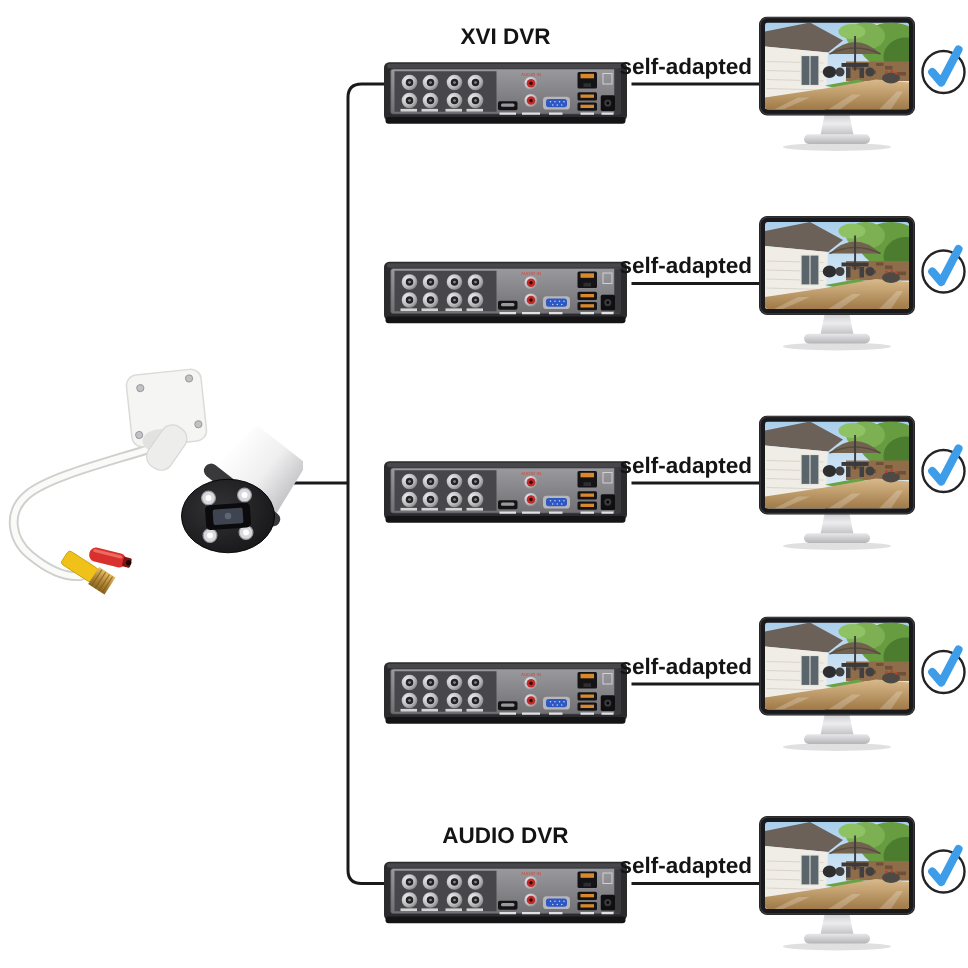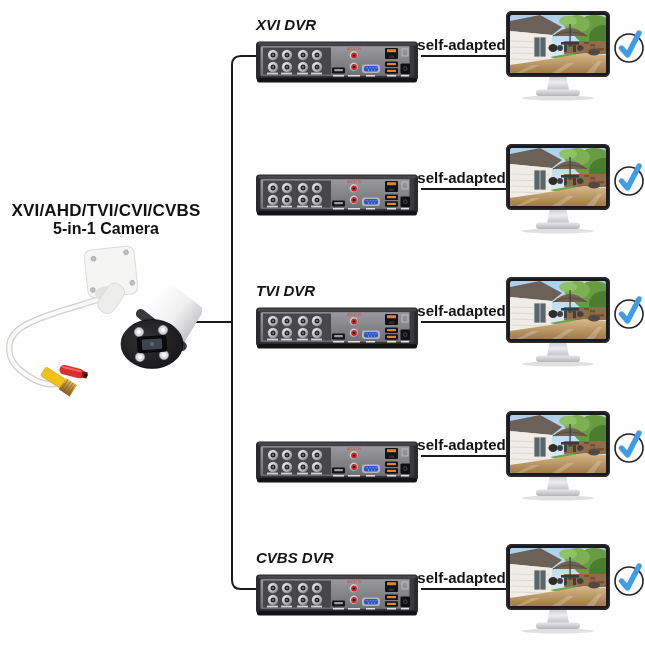--- a/index.html
+++ b/index.html
@@ -4,24 +4,24 @@
 <style>
   html,body{margin:0;padding:0;background:#fff;}
   .canvas{position:relative;width:645px;height:645px;background:#fff;overflow:hidden;
           font-family:"Liberation Sans",sans-serif;color:#111;}
   .lines-svg{position:absolute;left:0;top:0;width:645px;height:645px;pointer-events:none;}
   .title-block{position:absolute;left:0;top:201px;width:212px;text-align:center;line-height:1.12;}
   .title-l1{font-size:17px;font-weight:700;letter-spacing:.2px;}
   .title-l2{font-size:16px;font-weight:700;}
   .camera-svg{position:absolute;left:2px;top:238px;width:200px;height:170px;}
   .row{position:absolute;left:0;width:645px;height:136px;}
-  .dvr-label{position:absolute;left:256px;top:16px;width:162px;
-             font-size:15px;font-weight:700;color:#141414;font-style:italic;}
+  .dvr-label{position:absolute;left:256px;top:16px;width:162px;text-align:center;
+             font-size:15px;font-weight:700;color:#141414;}
   .dvr-svg{position:absolute;left:256px;top:40px;width:162px;height:44px;}
-  .adapted-label{position:absolute;left:413px;top:36px;width:97px;text-align:center;
+  .adapted-label{position:absolute;left:413px;top:36px;width:97px;text-align:left;
                  font-size:15px;font-weight:700;color:#141414;}
   .adapted-line{position:absolute;left:421px;top:55px;width:85px;height:2px;background:#1a1a1a;}
   .monitor-svg{position:absolute;left:506px;top:11px;width:104px;height:90px;}
   .check-svg{position:absolute;left:612px;top:26px;width:34px;height:38px;}
 </style>
 </head>
 <body>
 
 <div class="canvas">
 
@@ -227,24 +227,20 @@
         <path d="M9.5,22 L15.5,29 L27,7" fill="none" stroke="#3e9de8" stroke-width="5.4" stroke-linecap="round" stroke-linejoin="round"></path>
       </symbol>
     </defs>
   </svg>
 
   <svg class="lines-svg" viewBox="0 0 645 645">
     <path d="M258,56 H241 Q232,56 232,65 V580 Q232,589 241,589 H258" fill="none" stroke="#1a1a1a" stroke-width="2"></path>
     <path d="M150,322 H232" fill="none" stroke="#1a1a1a" stroke-width="2"></path>
   </svg>
 
-  <div class="title-block">
-    <div class="title-l1">XVI/AHD/TVI/CVI/CVBS</div>
-    <div class="title-l2">5-in-1 Camera</div>
-  </div>
 
   <svg class="camera-svg" viewBox="0 0 200 170">
 
     <path d="M95,62 C70,70 30,80 16,92 C2,104 6,122 18,132 C30,142 42,147 52,146" fill="none" stroke="#cfcfcd" stroke-width="6.5" stroke-linecap="round"></path>
     <path d="M95,62 C70,70 30,80 16,92 C2,104 6,122 18,132 C30,142 42,147 52,146" fill="none" stroke="#fafaf9" stroke-width="4" stroke-linecap="round"></path>
     <path d="M44,138 C50,140 56,138 62,134" fill="none" stroke="#f2f2f0" stroke-width="3.4" stroke-linecap="round"></path>
 
     <g transform="rotate(33 55 143)">
       <rect x="38" y="137" width="24" height="10.5" rx="2" fill="#f0c219" stroke="#caa10e" stroke-width="0.6"></rect>
       <rect x="61" y="135.5" width="13" height="13.5" fill="url(#gBrass)"></rect>
@@ -328,21 +324,20 @@
     <div class="adapted-line"></div>
     <svg class="monitor-svg">
         <use href="#monitor-sym"></use>
       </svg>
     <svg class="check-svg">
         <use href="#check-sym"></use>
       </svg>
   </div>
 
   <div class="row" style="top:266px">
-    <div class="dvr-label">TVI DVR</div>
     <svg class="dvr-svg">
         <use href="#dvr-sym"></use>
       </svg>
     <div class="adapted-label">self-adapted</div>
     <div class="adapted-line"></div>
     <svg class="monitor-svg">
         <use href="#monitor-sym"></use>
       </svg>
     <svg class="check-svg">
         <use href="#check-sym"></use>
@@ -357,21 +352,21 @@
     <div class="adapted-line"></div>
     <svg class="monitor-svg">
         <use href="#monitor-sym"></use>
       </svg>
     <svg class="check-svg">
         <use href="#check-sym"></use>
       </svg>
   </div>
 
   <div class="row" style="top:533px">
-    <div class="dvr-label">CVBS DVR</div>
+    <div class="dvr-label">AUDIO DVR</div>
     <svg class="dvr-svg">
         <use href="#dvr-sym"></use>
       </svg>
     <div class="adapted-label">self-adapted</div>
     <div class="adapted-line"></div>
     <svg class="monitor-svg">
         <use href="#monitor-sym"></use>
       </svg>
     <svg class="check-svg">
         <use href="#check-sym"></use>

